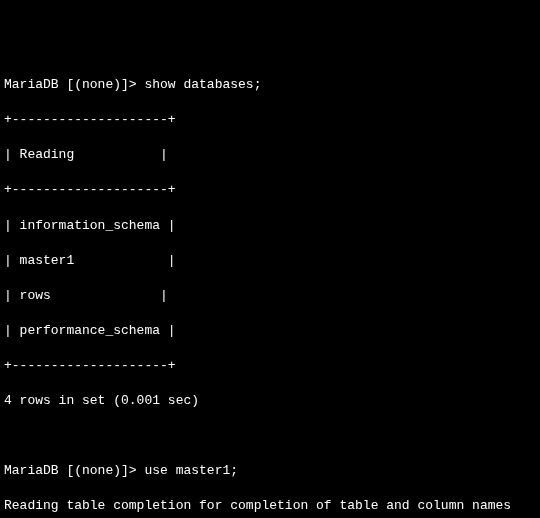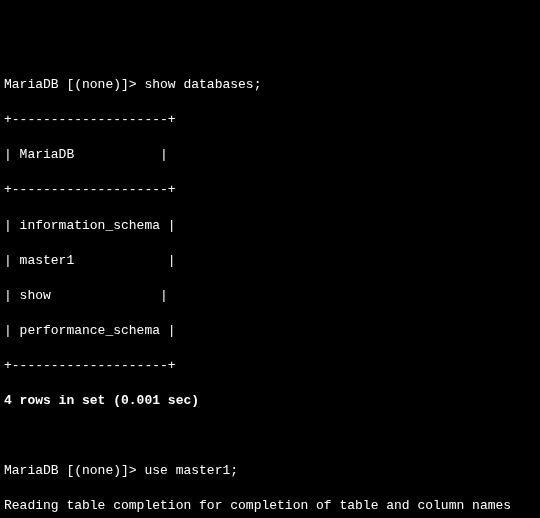--- a/index.html
+++ b/index.html
@@ -9,35 +9,35 @@
       font-family: "Courier New", Courier, monospace;
       font-size: 13px;
       line-height: 1.35;
       padding: 6px 4px;
       width: 540px;
       height: 518px;
       overflow: hidden;
       white-space: pre;
     }
     .line { display: block; }
-    .bold { font-weight: bold; }
+    .bold { font-weight: normal; }
     .prompt-area { display: inline; }
   </style>
 </head>
 <body>
 
 
 
 <span class="line"><span class="prompt-area">MariaDB [(none)]&gt;</span> <span>show databases;</span></span>
 <span class="line">+--------------------+</span>
-<span class="line">| MariaDB           |</span>
+<span class="line">| Reading           |</span>
 <span class="line">+--------------------+</span>
 <span class="line">| information_schema |</span>
 <span class="line">| master1            |</span>
-<span class="line">| show              |</span>
+<span class="line">| rows              |</span>
 <span class="line">| performance_schema |</span>
 <span class="line">+--------------------+</span>
 <span class="line bold">4 rows in set (0.001 sec)</span>
 <span class="line"> </span>
 <span class="line"><span class="prompt-area">MariaDB [(none)]&gt;</span> <span>use master1;</span></span>
 <span class="line">Reading table completion for completion of table and column names</span>
 
 
 
 

